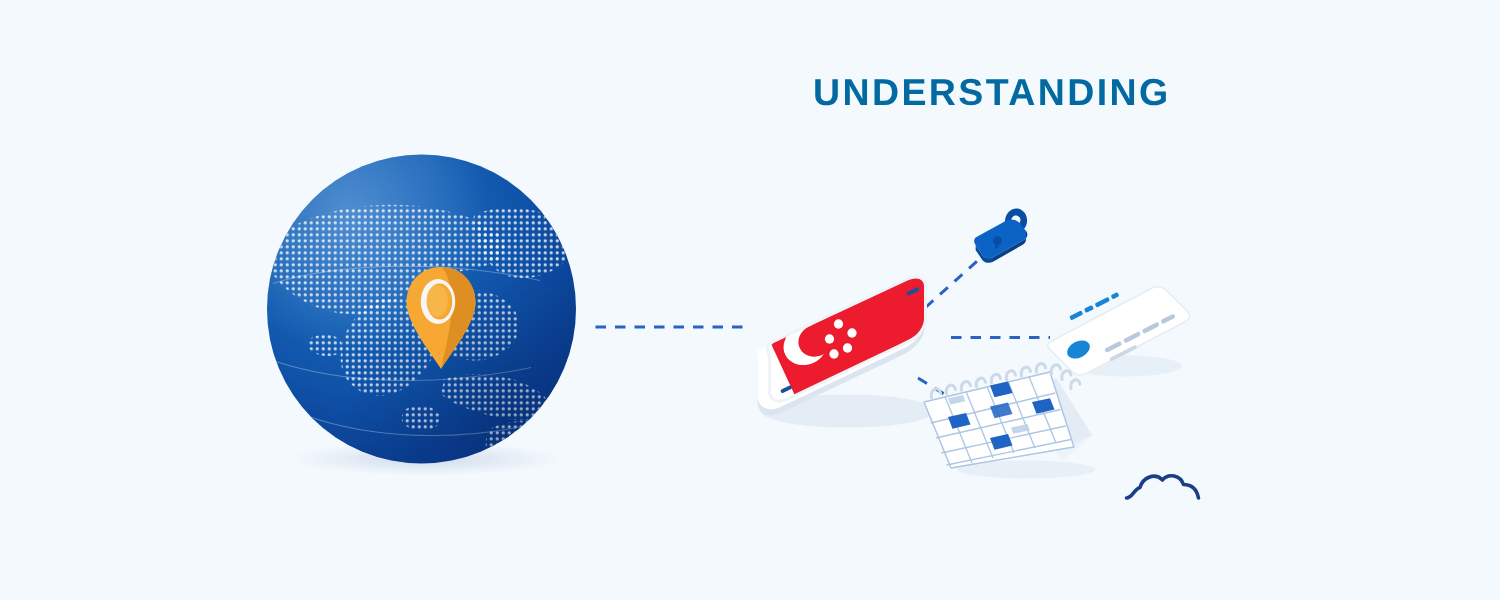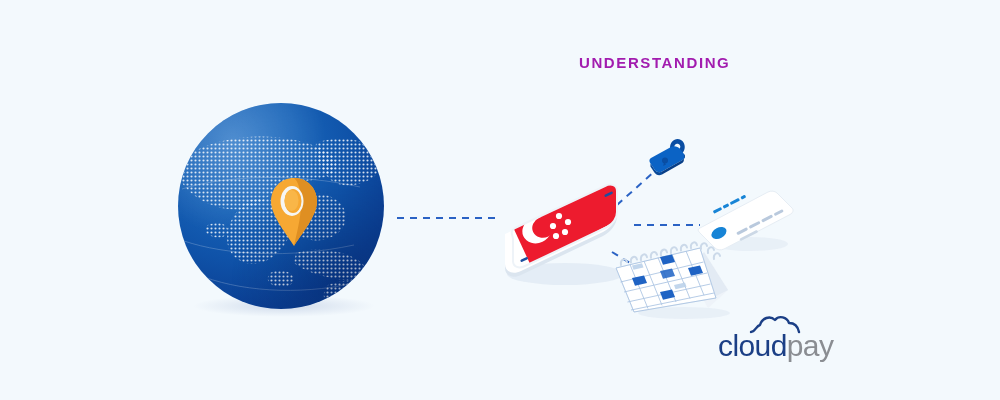--- a/index.html
+++ b/index.html
@@ -7,23 +7,23 @@
   body{
     width:1000px;height:400px;overflow:hidden;
     background:#f3f9fd;
     font-family:"Liberation Sans", sans-serif;
     position:relative;
   }
   .stage{position:absolute;inset:0;width:1000px;height:400px;}
 
   
   .heading{
-    position:absolute;left:579px;top:46px;
-    color:#a21caf;
-    font-size:15px;
+    position:absolute;left:542px;top:46px;
+    color:#0369a1;
+    font-size:25px;
     font-weight:700;
     letter-spacing:1.6px;
     line-height:33px;
     white-space:nowrap;
   }
   .heading .line{display:block;}
 
   
   .globe-wrap{position:absolute;left:178px;top:103px;width:212px;height:216px;}
   .globe-shadow{
@@ -278,18 +278,15 @@
       <path d="M89 9 C88 3 94 1 95 6"></path>
       <path d="M96 13 C95 7 101 5 102 10"></path>
       <path d="M102 19 C101 13 107 11 108 16"></path>
     </g>
   </svg>
 
   <div class="logo">
     <svg class="logo-cloud" viewBox="0 0 52 22">
       <path d="M2 20 C6 20 7 14 11 13 C13 6 21 3 26 8 C30 3 38 5 40 11 C46 11 49 15 50 20" fill="none" stroke="#1b3f86" stroke-width="2.4" stroke-linecap="round" stroke-linejoin="round"></path>
     </svg>
-    <div class="logo-text">
-      <span class="cloud">cloud</span><span class="pay">pay</span>
-    </div>
   </div>
 
 </div>
 
 </body></html>

